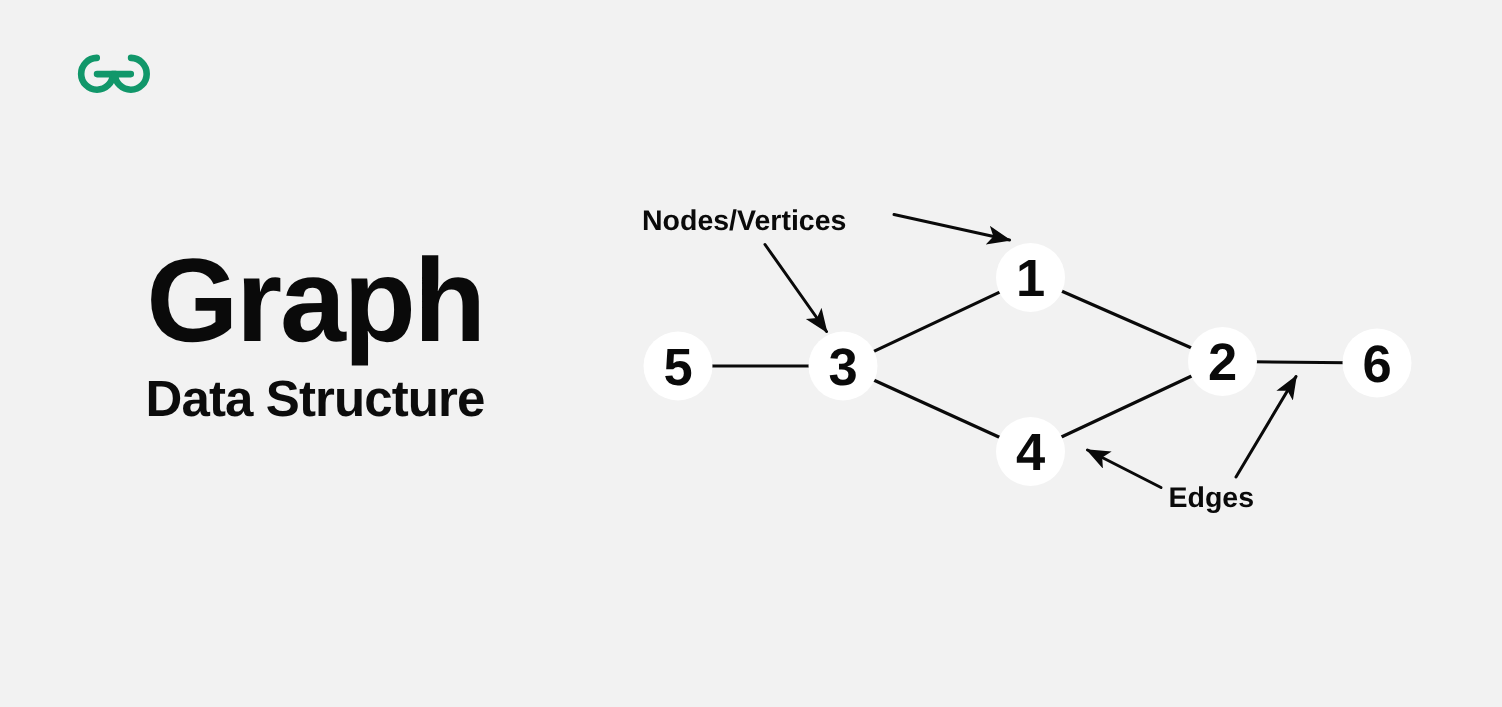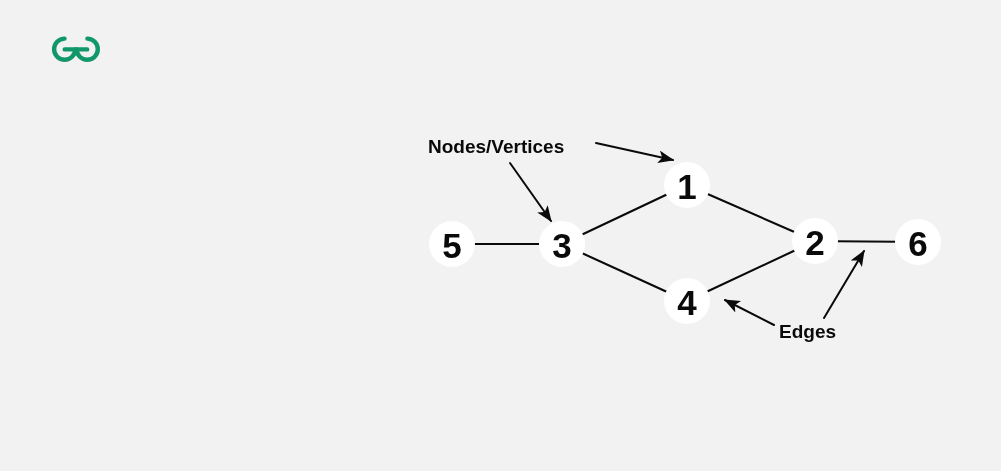--- a/index.html
+++ b/index.html
@@ -109,20 +109,24 @@
     <svg width="64" height="36" viewBox="0 0 64 36" xmlns="http://www.w3.org/2000/svg">
       <g fill="none" stroke="#11976a" stroke-width="4.4" stroke-linecap="round">
 
         <path d="M20.5 8.6 A10.6 10.6 0 1 0 31.3 19.4 L20.7 19.4"></path>
 
         <path d="M43.4 8.6 A10.6 10.6 0 1 1 32.6 19.4 L43.2 19.4"></path>
       </g>
     </svg>
   </div>
 
+  <div class="title-block">
+    <div class="main-title">Graph</div>
+    <div class="sub-title">Data Structure</div>
+  </div>
 
   <svg id="diagram" viewBox="0 0 1001 471" xmlns="http://www.w3.org/2000/svg">
     <defs>
       <marker id="arrowhead" markerWidth="9" markerHeight="9" refX="7.4" refY="3.2" orient="auto" markerUnits="strokeWidth">
         <path d="M0,0 L8,3.2 L0,6.4 L1.9,3.2 z" fill="#0a0a0a"></path>
       </marker>
     </defs>
 
     <g id="edges-layer">
         <line x1="472" y1="244" x2="542" y2="244" class="edge-line" stroke="#0a0a0a"></line>

